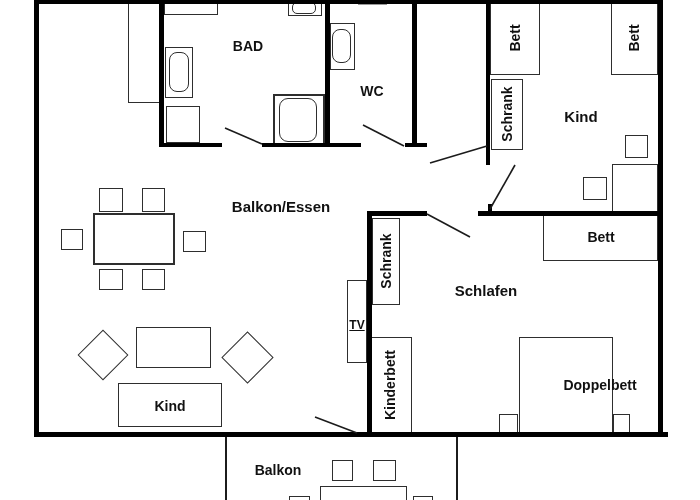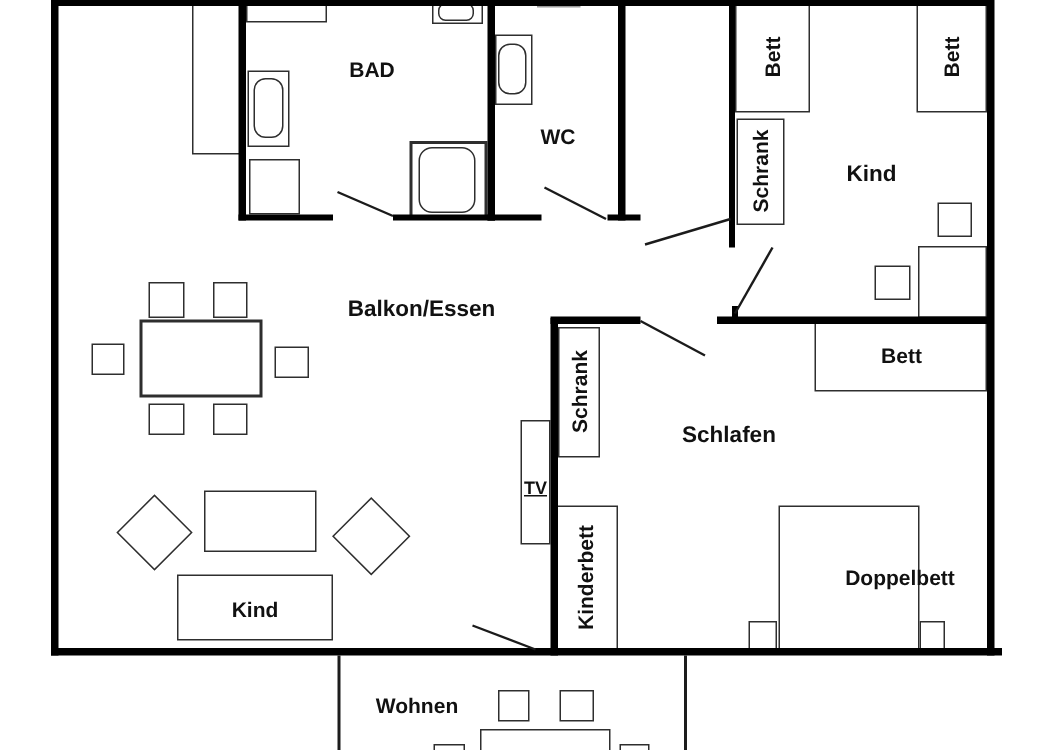--- a/index.html
+++ b/index.html
@@ -102,21 +102,21 @@
     <line x1="515" y1="165" x2="490" y2="209" stroke="#1b1b1b" stroke-width="1.6"></line>
     <line x1="427" y1="214" x2="470" y2="237" stroke="#1b1b1b" stroke-width="1.6"></line>
     <line x1="357" y1="433" x2="315" y2="417" stroke="#1b1b1b" stroke-width="1.6"></line>
   </svg>
 
   <div class="lbl" style="left:248px;top:46px">BAD</div>
   <div class="lbl" style="left:372px;top:91px">WC</div>
   <div class="lbl room" style="left:281px;top:206px">Balkon/Essen</div>
   <div class="lbl room" style="left:581px;top:116px">Kind</div>
   <div class="lbl room" style="left:486px;top:290px">Schlafen</div>
-  <div class="lbl" style="left:278px;top:470px">Wohnen</div>
+  <div class="lbl" style="left:278px;top:470px">Balkon</div>
 
   <div class="lbl vlbl" style="left:515px;top:38px">Bett</div>
   <div class="lbl vlbl" style="left:634px;top:38px">Bett</div>
   <div class="lbl vlbl" style="left:507px;top:114px">Schrank</div>
   <div class="lbl" style="left:601px;top:237px">Bett</div>
   <div class="lbl vlbl" style="left:386px;top:261px">Schrank</div>
   <div class="lbl vlbl" style="left:390px;top:385px">Kinderbett</div>
   <div class="lbl" style="left:600px;top:385px">Doppelbett</div>
   <div class="lbl" style="left:170px;top:406px">Kind</div>
   <div class="lbl small" style="left:357px;top:325px">TV</div>

